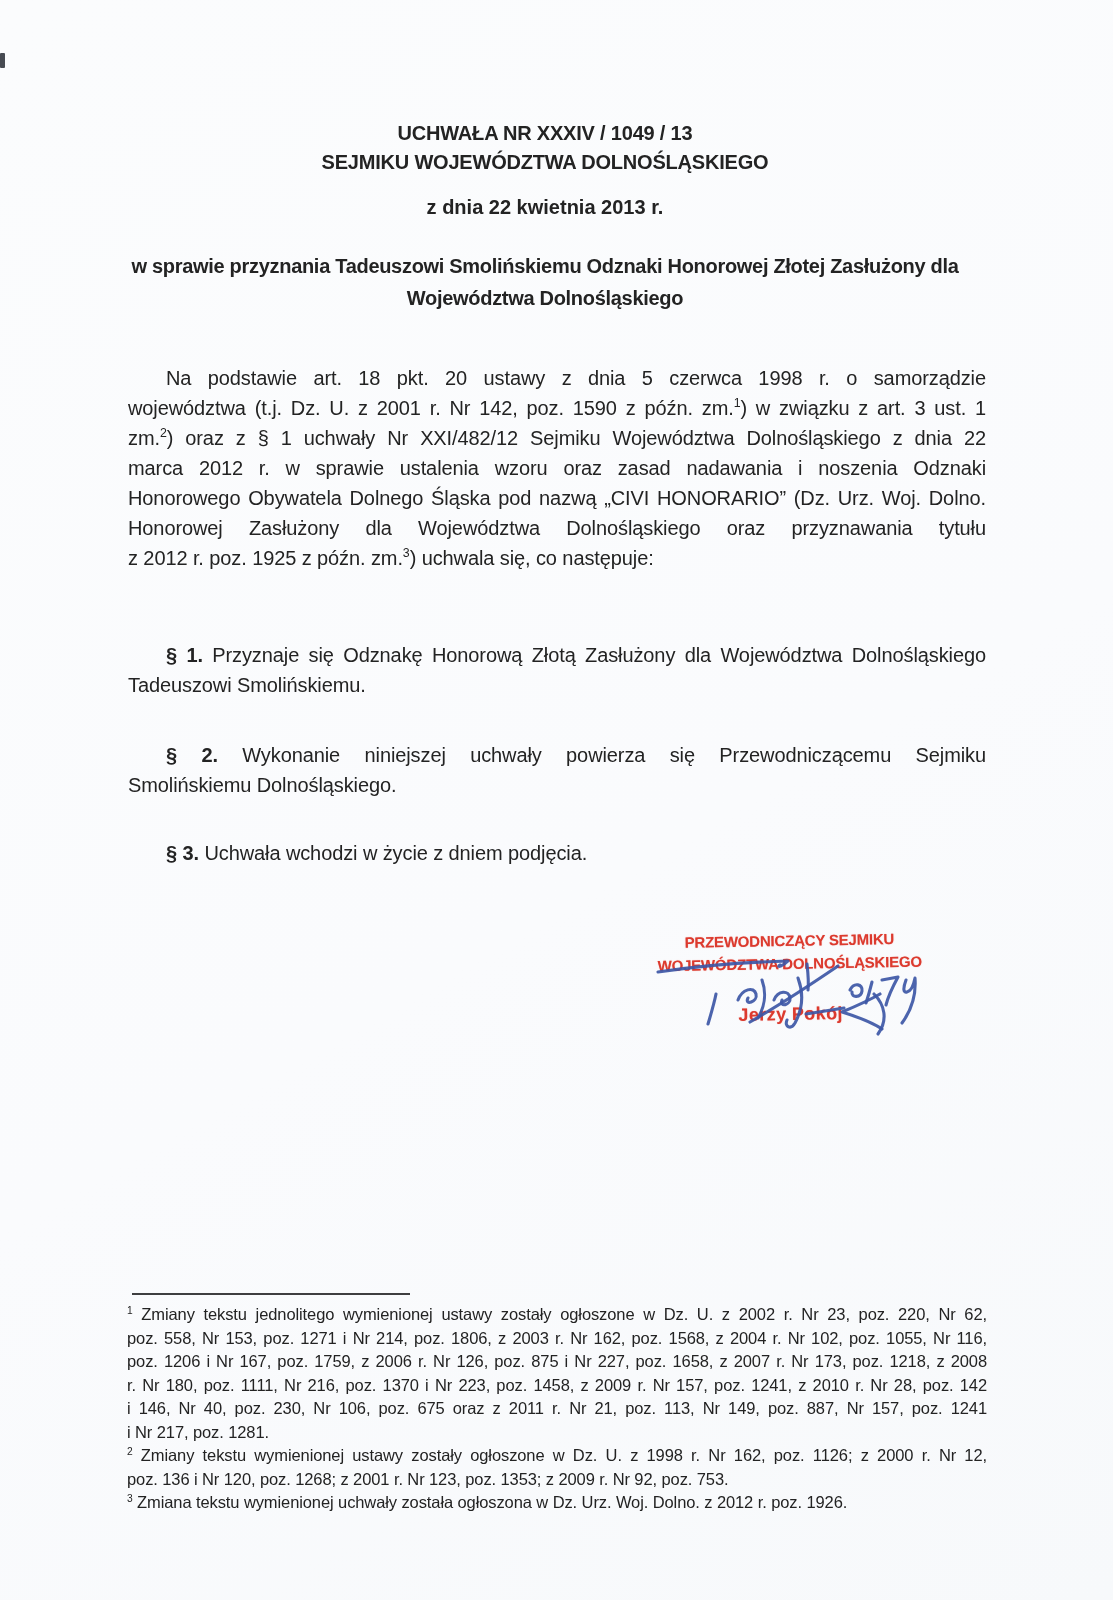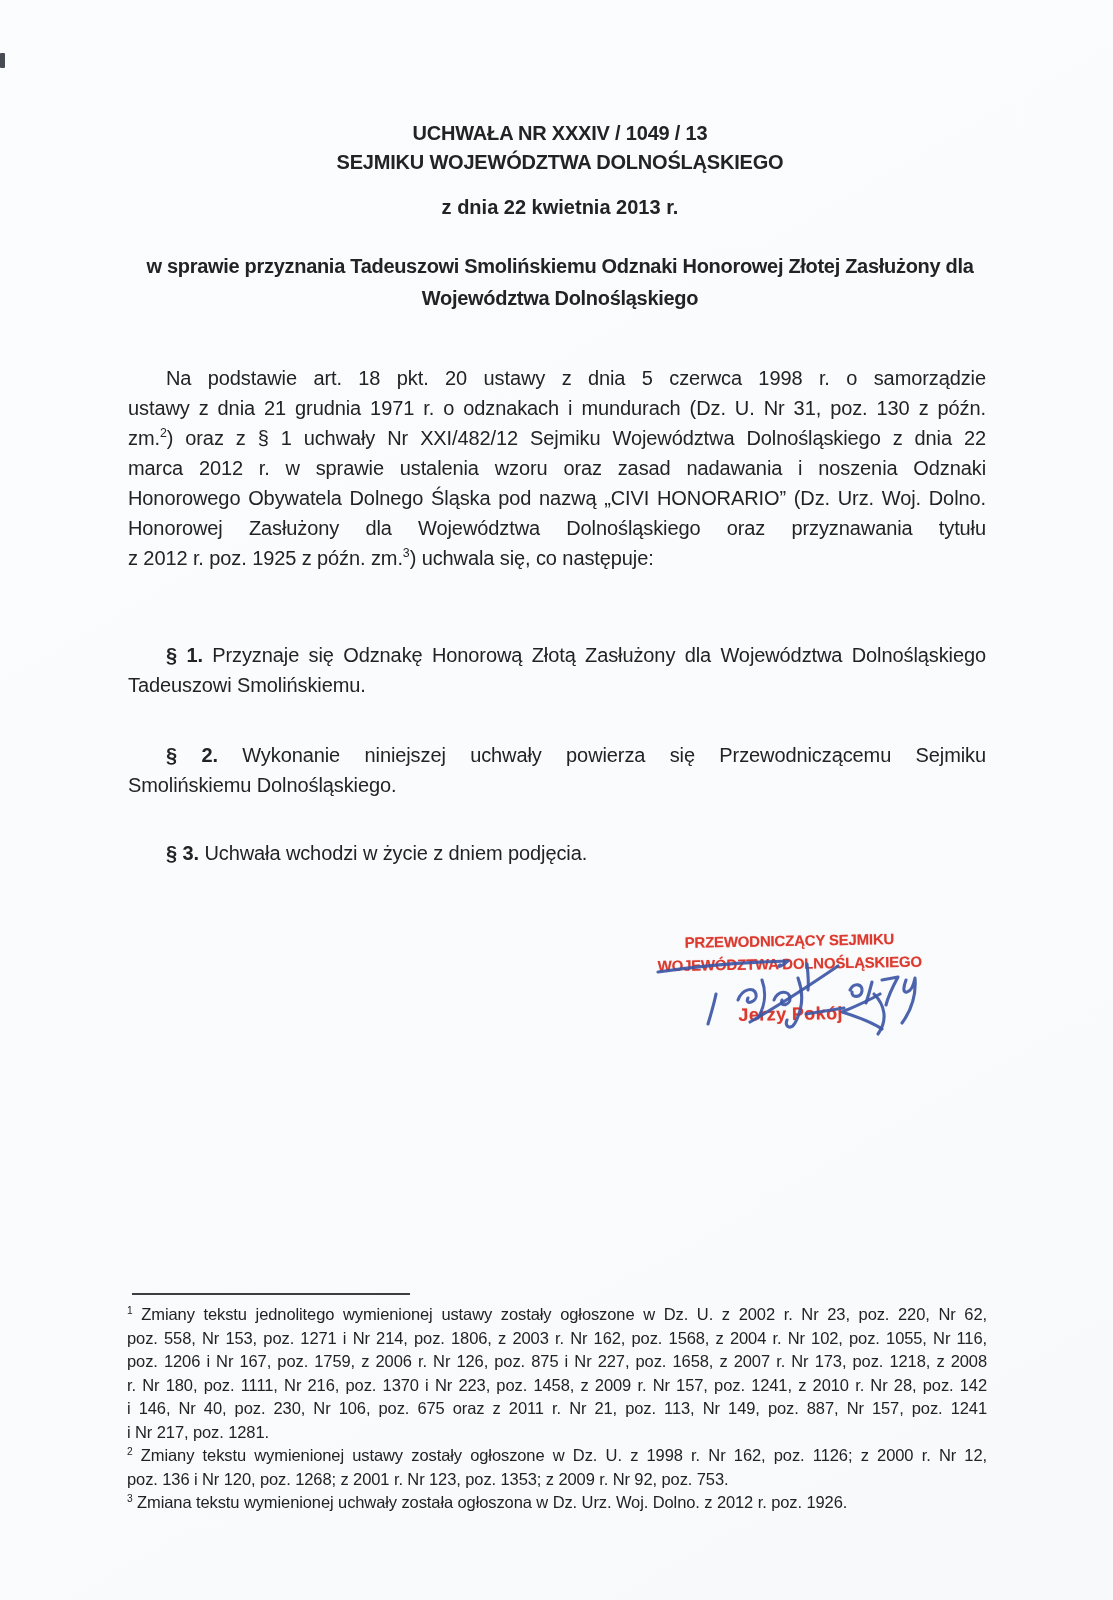--- a/index.html
+++ b/index.html
@@ -5,21 +5,21 @@
   * { margin:0; padding:0; box-sizing:border-box; }
   html,body { background:#e8eaed; }
   .page {
     position:relative; width:1113px; height:1600px; margin:0 auto;
     background: linear-gradient(150deg, var(--paper,#fbfcfd) 0%, #fafbfd 55%, #f7f9fb 100%);
     font-family:"Liberation Sans", sans-serif;
     color:var(--ink,#232323);
     overflow:hidden;
   }
   
-  .hdr { position:absolute; top:119px; left:131px; width:858px; text-align:center; font-weight:bold; }
+  .hdr { position:absolute; top:119px; left:116px; width:858px; text-align:center; font-weight:bold; }
   .hdr .t { font-size:20px; line-height:29px; white-space:nowrap; letter-spacing:-0.2px; }
   .hdr .date { margin-top:18px; font-size:20px; line-height:24px; white-space:nowrap;text-align:center; }
   .hdr .subject { margin-top:31px; font-size:20px; line-height:32px; letter-spacing:-0.3px; }
   .hdr .subject div { white-space:nowrap; }
   
   .block { position:absolute; left:128px; width:858px; font-size:20px; line-height:30px; letter-spacing:-0.1px; }
   .tline { text-align:justify; text-align-last:justify; white-space:nowrap; }
   .tline.last { text-align-last:left; }
   .block.indent .tline:first-child { text-indent:38px; }
   sup { font-size:62%; vertical-align:super; line-height:0; }
@@ -52,21 +52,21 @@
     <div class="t">SEJMIKU WOJEWÓDZTWA DOLNOŚLĄSKIEGO</div>
     <div class="date">z dnia 22 kwietnia 2013 r.</div>
     <div class="subject">
       <div>w sprawie przyznania Tadeuszowi Smolińskiemu Odznaki Honorowej Złotej Zasłużony dla</div>
       <div>Województwa Dolnośląskiego</div>
     </div>
   </header>
 
   <div class="block indent" style="top:363px">
       <div class="tline"><span>Na podstawie art. 18 pkt. 20 ustawy z dnia 5 czerwca 1998 r. o samorządzie</span></div>
-      <div class="tline"><span>ustawy z dnia 21 grudnia 1971 r. o odznakach i mundurach (Dz. U. Nr 31, poz. 130 z późn.</span></div>
+      <div class="tline"><span>województwa (t.j. Dz. U. z 2001 r. Nr 142, poz. 1590 z późn. zm.</span><sup>1</sup><span>) w związku z art. 3 ust. 1</span></div>
       <div class="tline"><span>zm.</span><sup>2</sup><span>) oraz z § 1 uchwały Nr XXI/482/12 Sejmiku Województwa Dolnośląskiego z dnia 22</span></div>
       <div class="tline"><span>marca 2012 r. w sprawie ustalenia wzoru oraz zasad nadawania i noszenia Odznaki</span></div>
       <div class="tline"><span>Honorowego Obywatela Dolnego Śląska pod nazwą „CIVI HONORARIO” (Dz. Urz. Woj. Dolno.</span></div>
       <div class="tline"><span>Honorowej Zasłużony dla Województwa Dolnośląskiego oraz przyznawania tytułu</span></div>
       <div class="tline last"><span>z 2012 r. poz. 1925 z późn. zm.</span><sup>3</sup><span>) uchwala się, co następuje:</span></div>
     </div>
 
   <div class="block indent" style="top:640px">
       <div class="tline"><span style="font-weight: 700;">§ 1.</span><span> Przyznaje się Odznakę Honorową Złotą Zasłużony dla Województwa Dolnośląskiego</span></div>
       <div class="tline last"><span>Tadeuszowi Smolińskiemu.</span></div>

